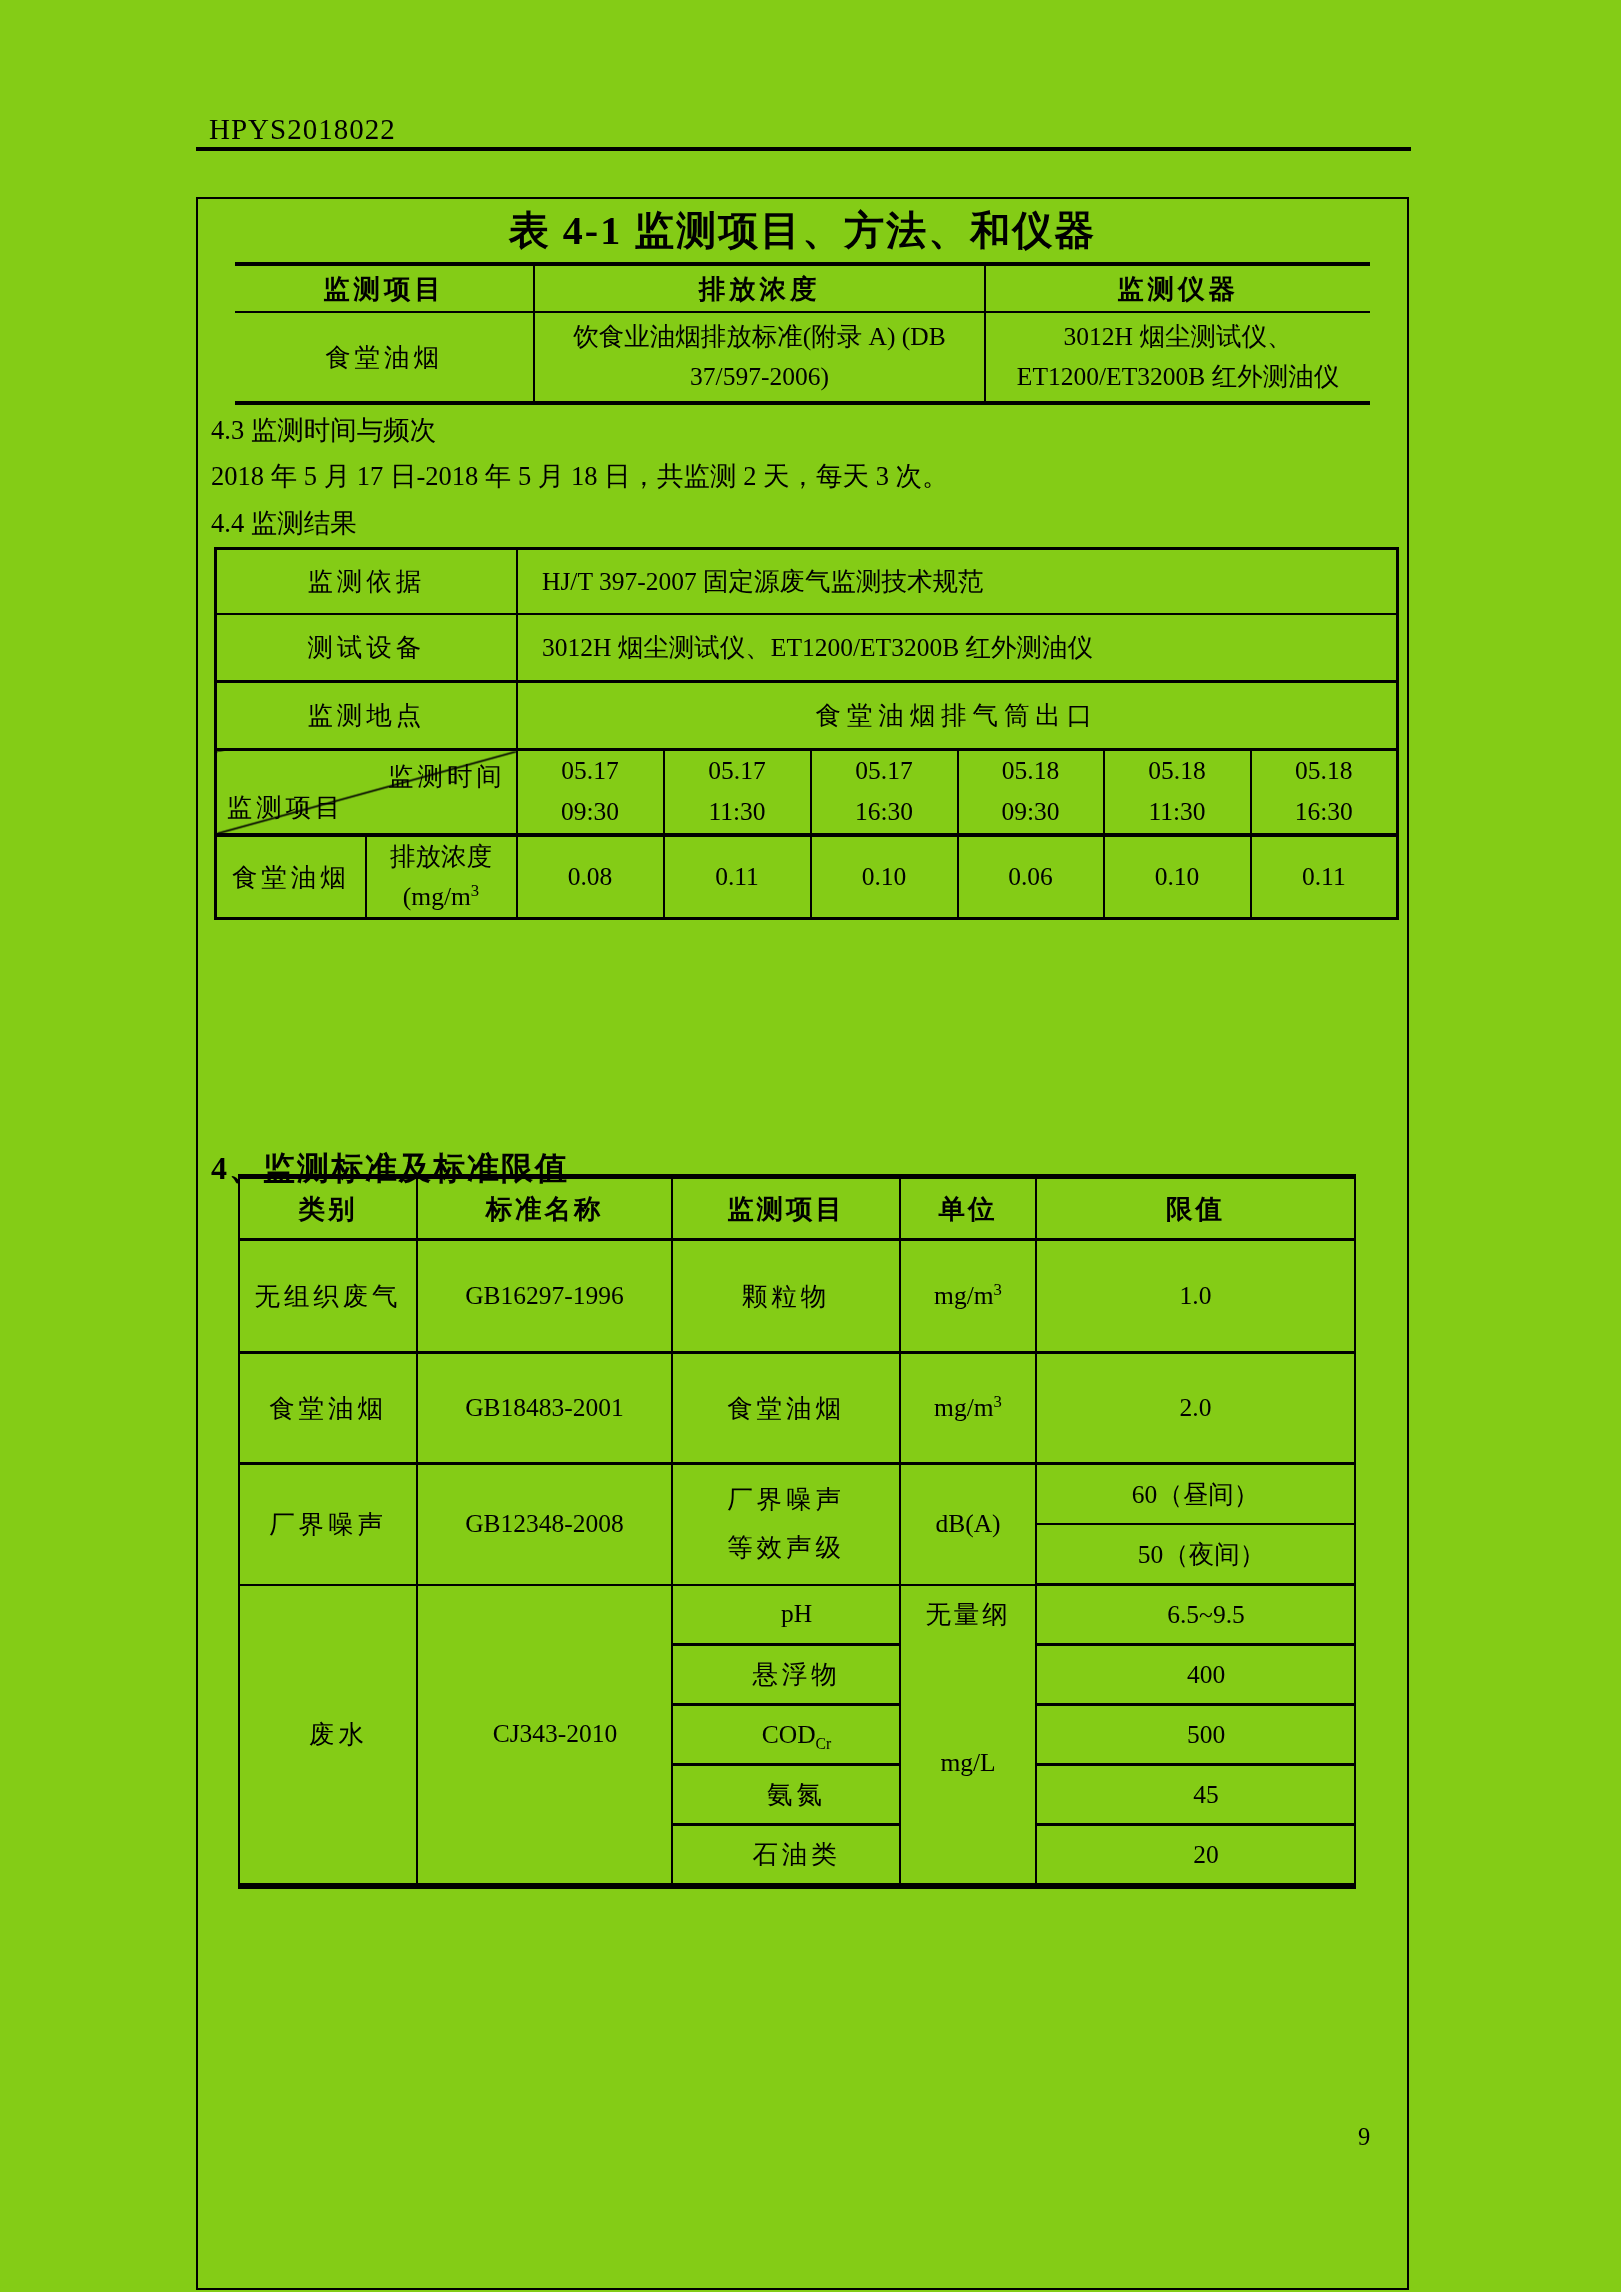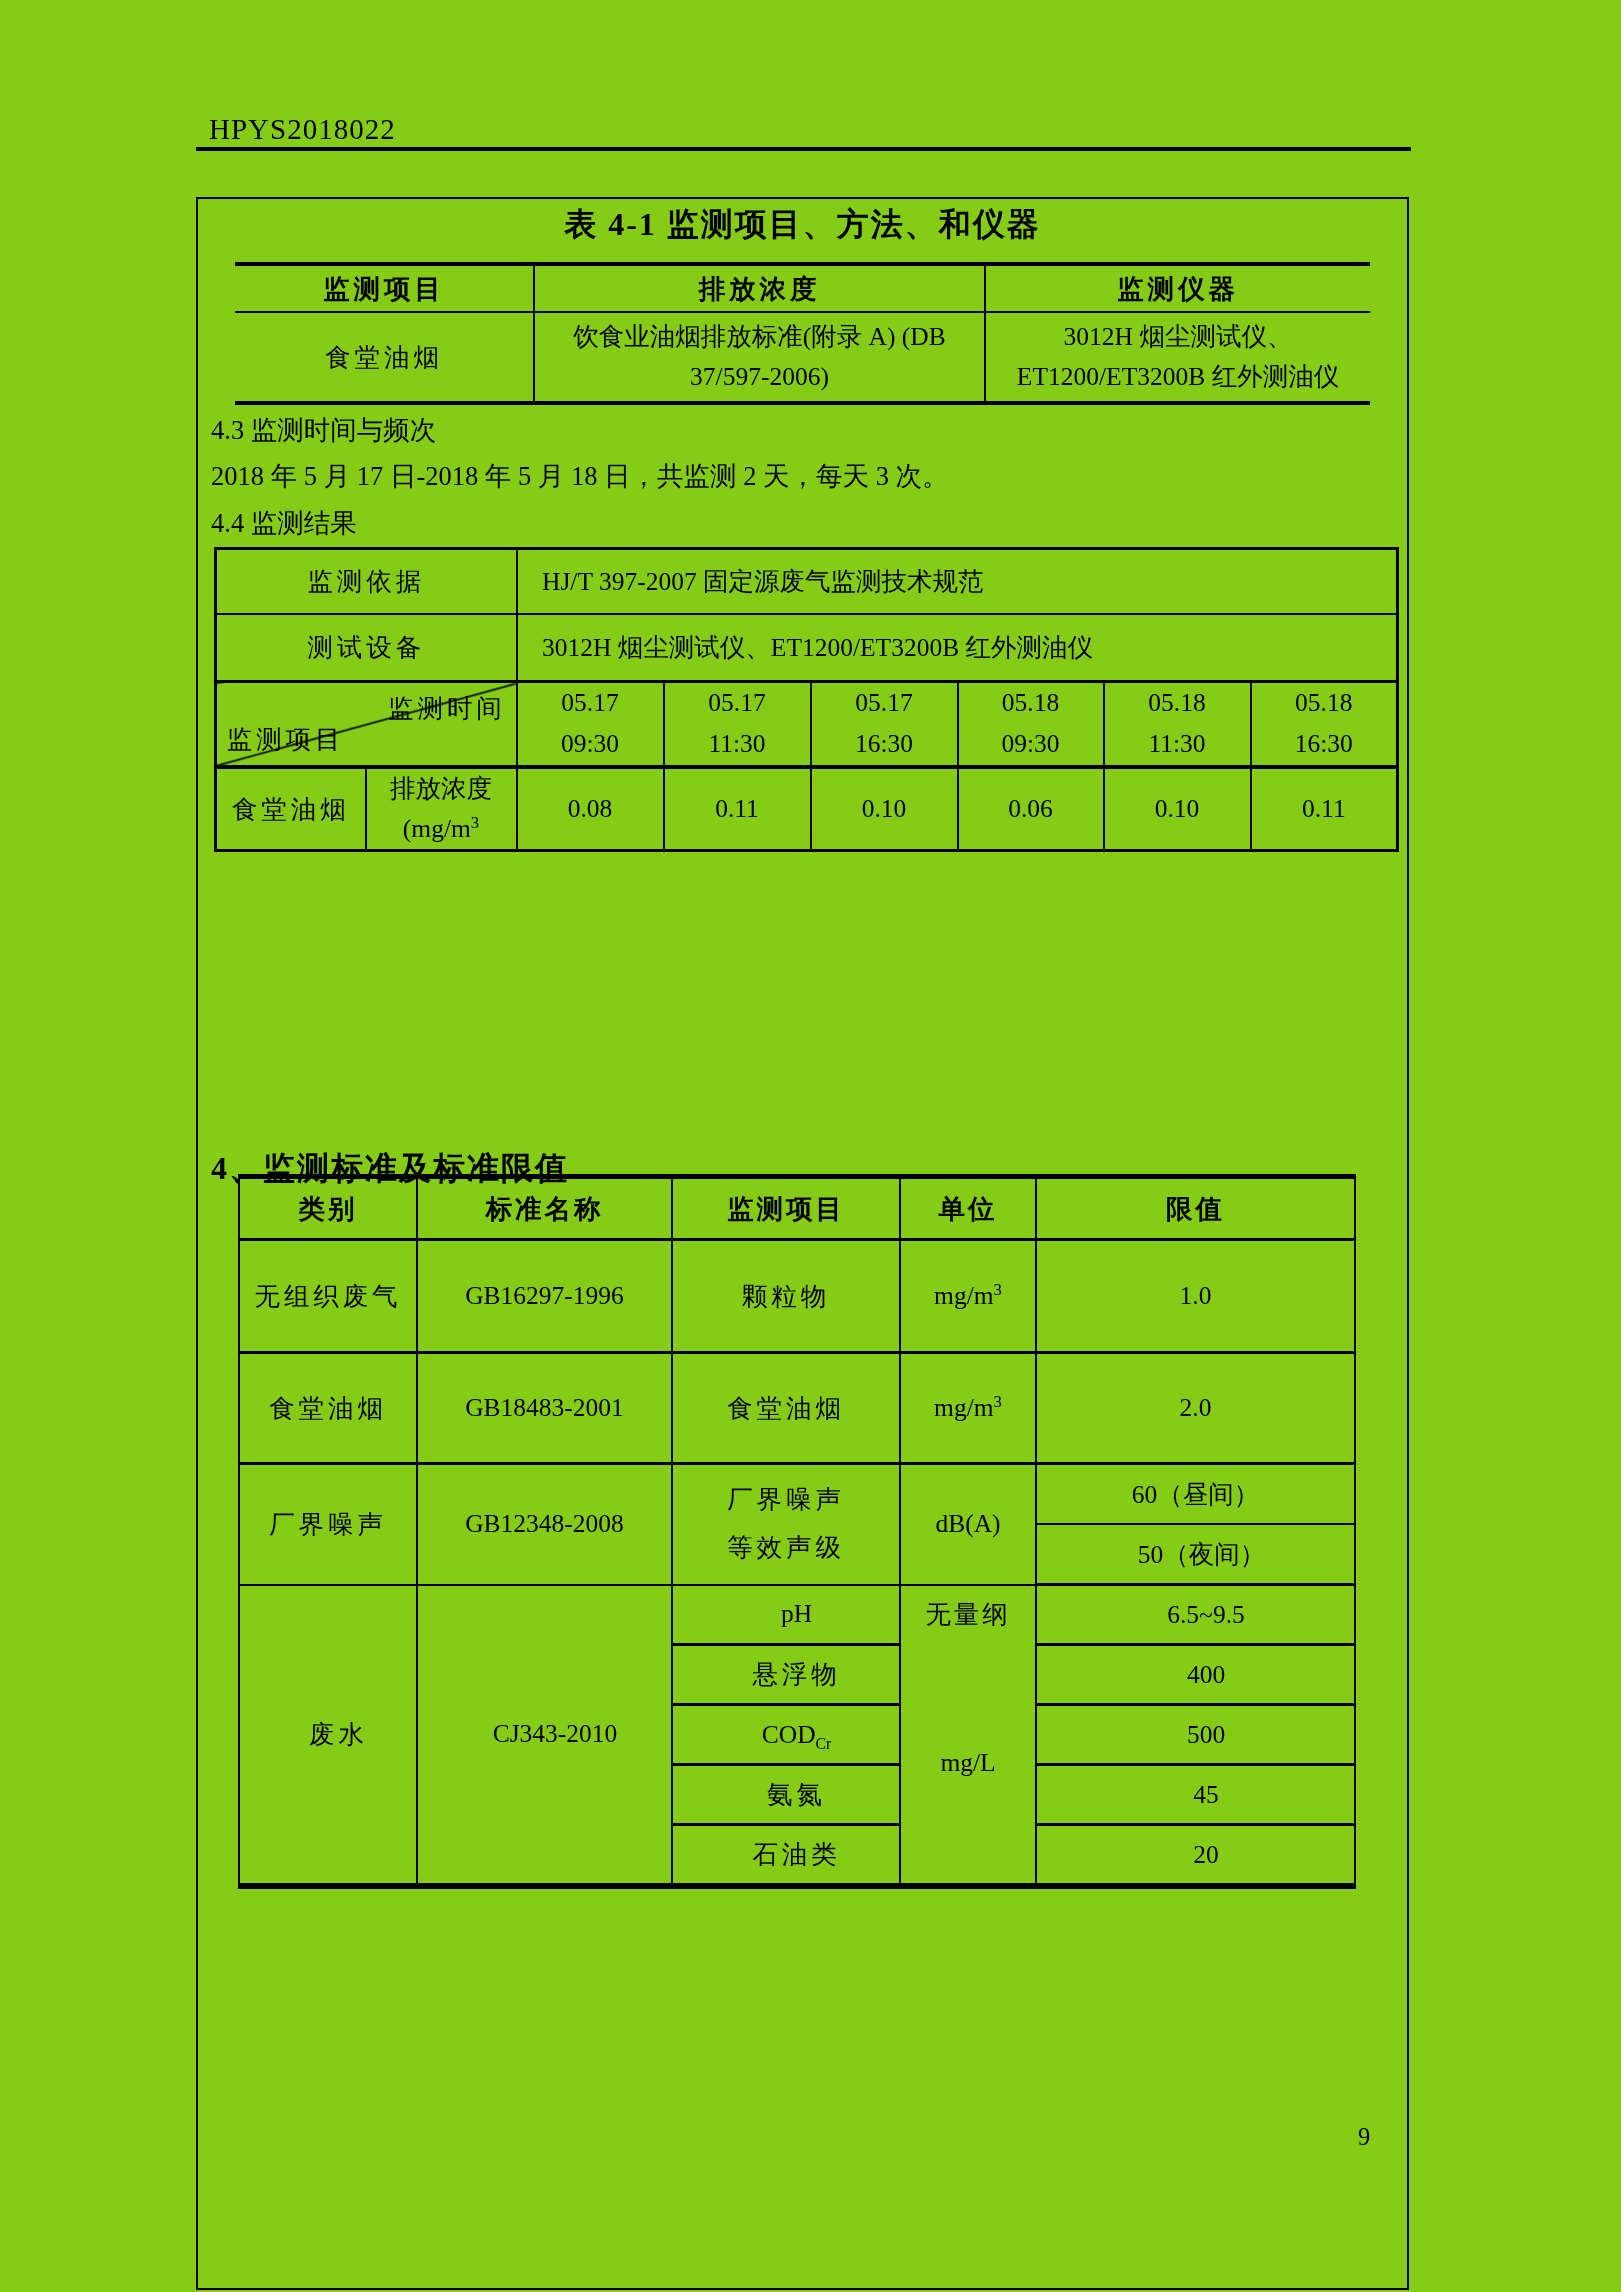--- a/index.html
+++ b/index.html
@@ -5,21 +5,21 @@
   html,body{margin:0;padding:0;background:#e8e8e8;}
   .page{
     position:relative;width:1621px;height:2293px;background:#84cc16;
     font-family:"Liberation Serif","DejaVu Serif",serif;color:#000;
     margin:0 auto;overflow:hidden;
   }
   .abs{position:absolute;}
   .doc-code{left:209px;top:113px;font-size:29px;letter-spacing:1px;}
   .header-rule{left:196px;top:147px;width:1215px;height:3.9px;background:#000;}
   .frame{left:196px;top:197px;width:1209px;height:2089px;border:2.9px solid #000;}
-  .t1-title{left:235px;top:203px;width:1135px;text-align:center;font-size:32px;font-weight:bold;letter-spacing:2px;}
+  .t1-title{left:235px;top:203px;width:1135px;text-align:center;font-size:40px;font-weight:bold;letter-spacing:2px;}
   .para{font-size:26.5px;white-space:nowrap;}
   .s43{left:211px;top:412px;}
   .s43b{left:211px;top:458px;}
   .s44{left:211px;top:505px;}
   .h4head{left:211px;top:1147px;font-size:32px;font-weight:bold;letter-spacing:2px;}
   .pageno{left:1358px;top:2123px;font-size:24.5px;}
 
   table{border-collapse:collapse;table-layout:fixed;}
   td,th{padding:0;vertical-align:middle;text-align:center;font-weight:normal;}
   .line{display:block;line-height:1.55;}
@@ -123,20 +123,24 @@
     </colgroup>
     <tbody>
       <tr class="r1">
         <td colspan="2" class="cjk">监测依据</td>
         <td colspan="6" class="lval">HJ/T 397-2007  固定源废气监测技术规范</td>
       </tr>
       <tr class="r2">
         <td colspan="2" class="cjk">测试设备</td>
         <td colspan="6" class="lval">3012H 烟尘测试仪、ET1200/ET3200B 红外测油仪</td>
       </tr>
+      <tr class="r3">
+        <td colspan="2" class="cjk">监测地点</td>
+        <td colspan="6" class="cjk6">食堂油烟排气筒出口</td>
+      </tr>
       <tr class="mh">
         <td colspan="2" class="diagcell">
           <span class="diag-top">监测时间</span>
           <span class="diag-bot">监测项目</span>
         </td>
         <td class="two">
           <span class="line">05.17</span>
           <span class="line">09:30</span>
         </td>
         <td class="two">

